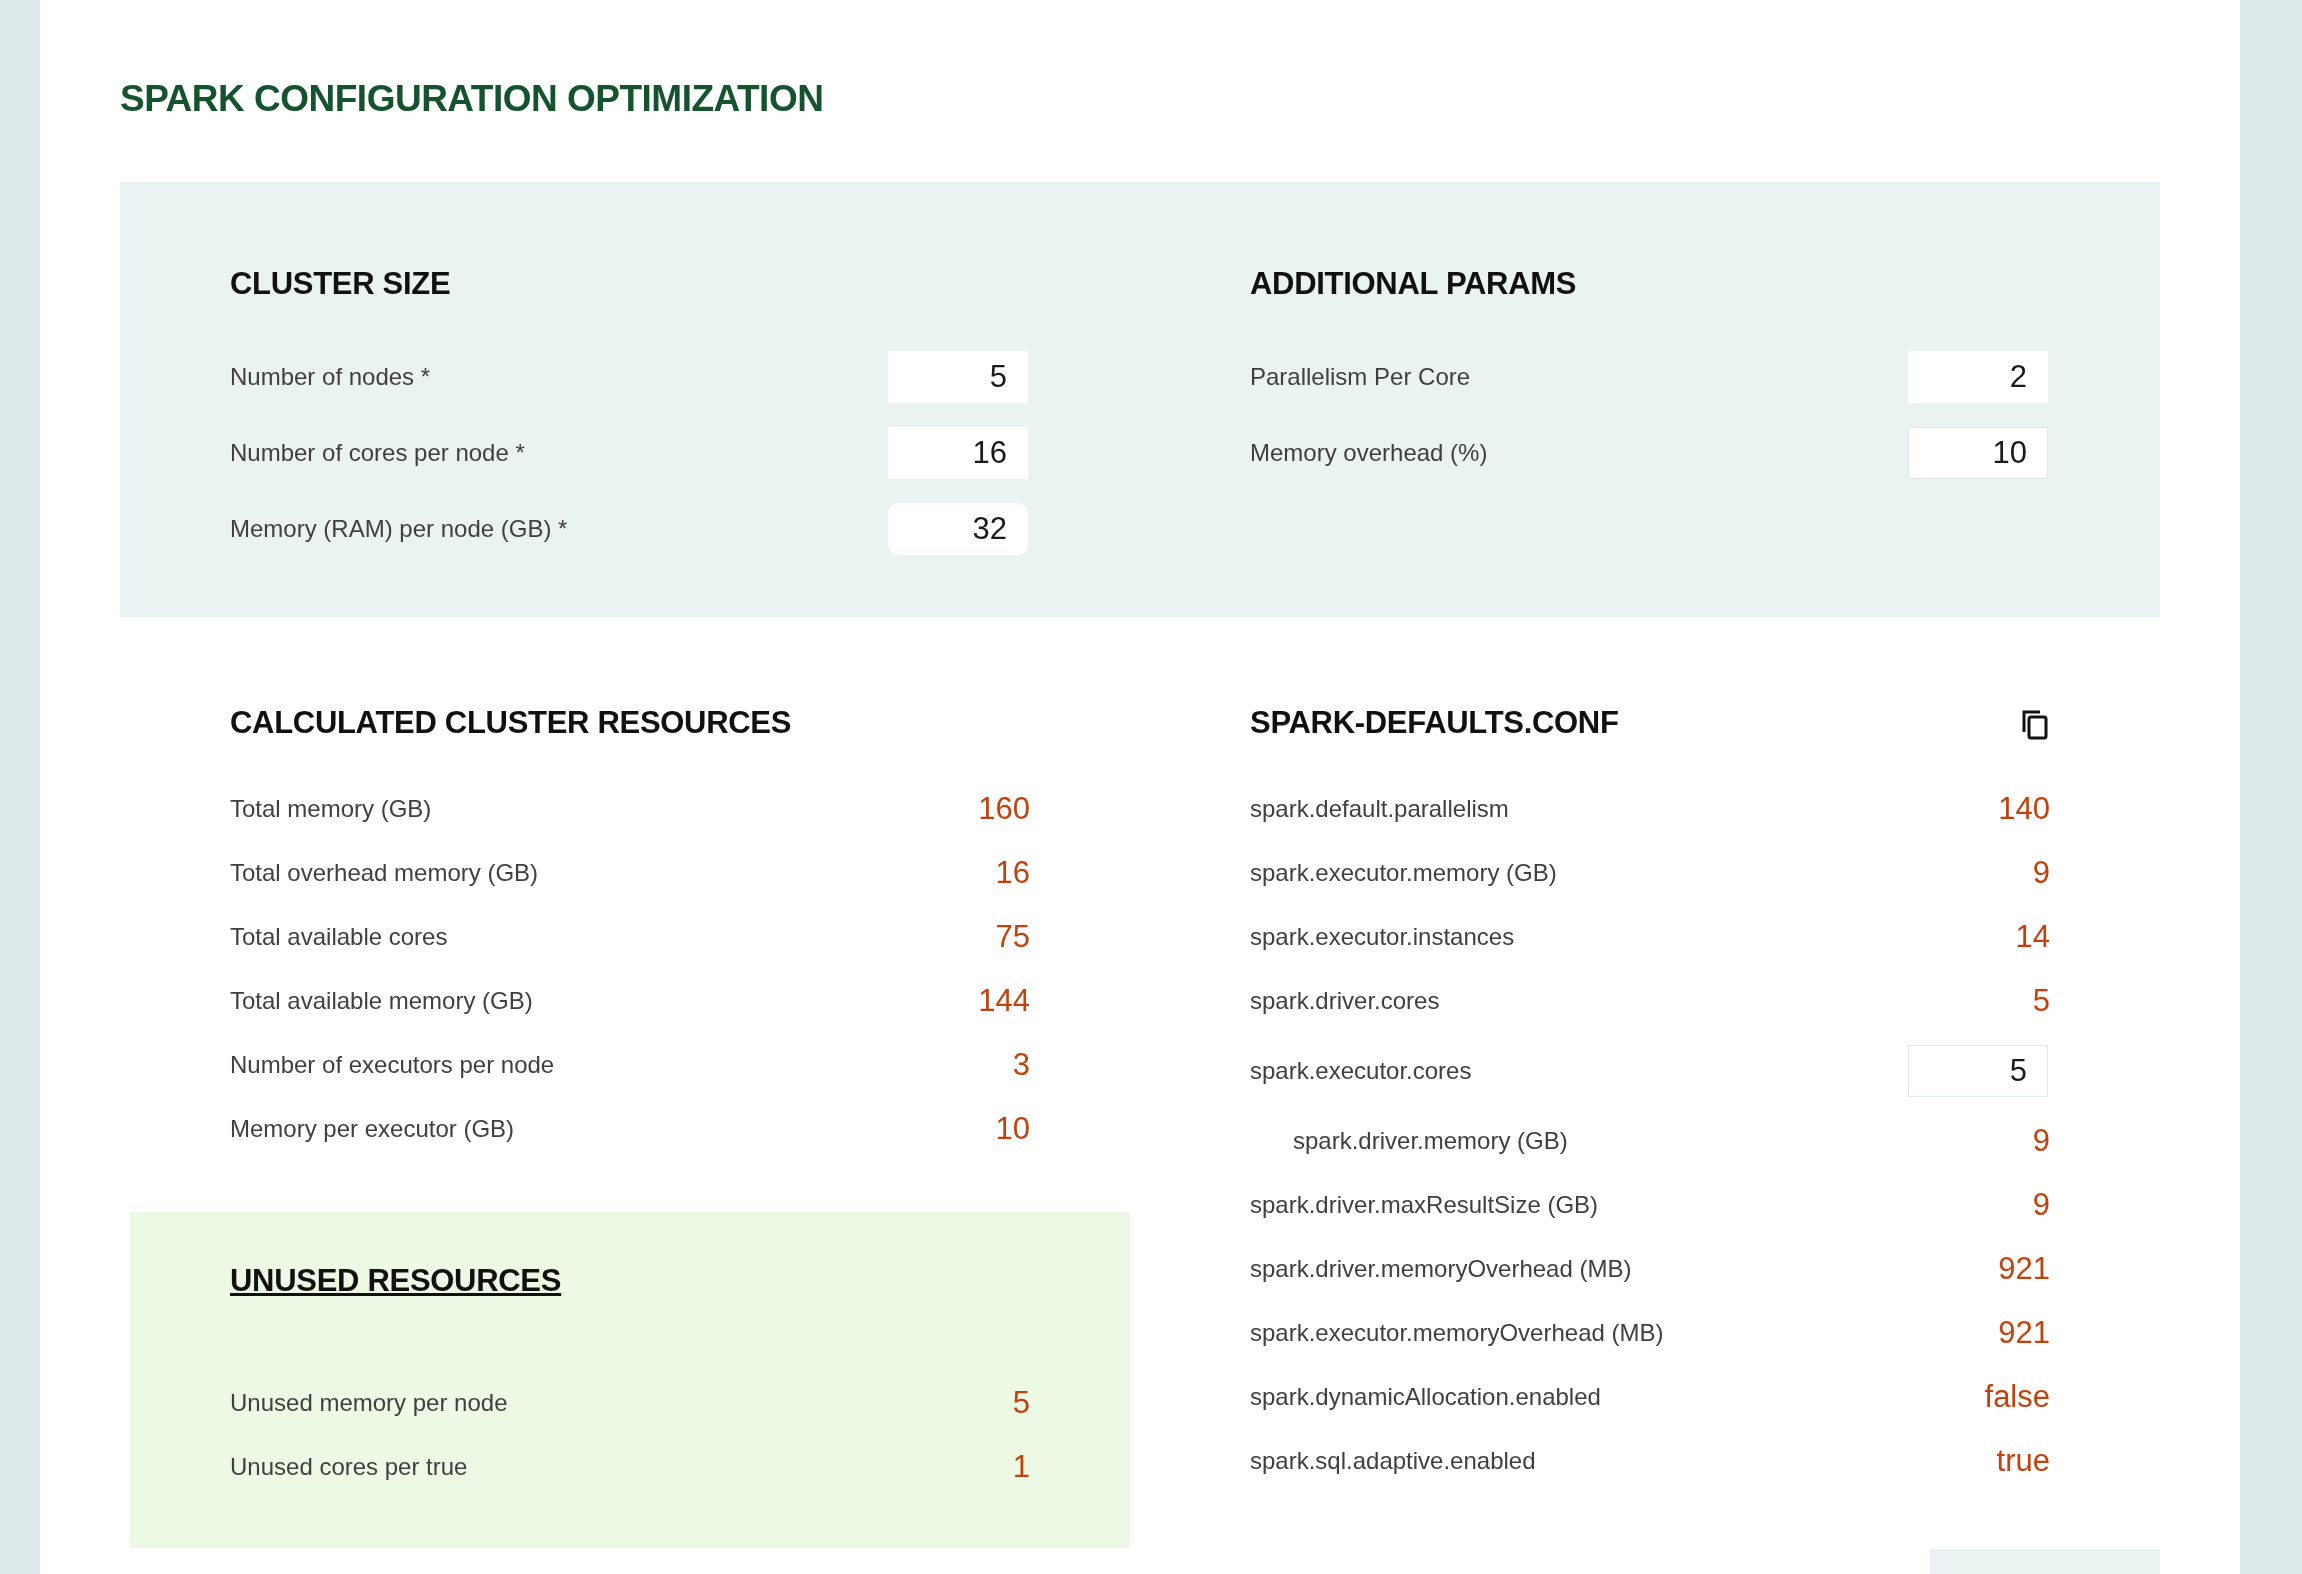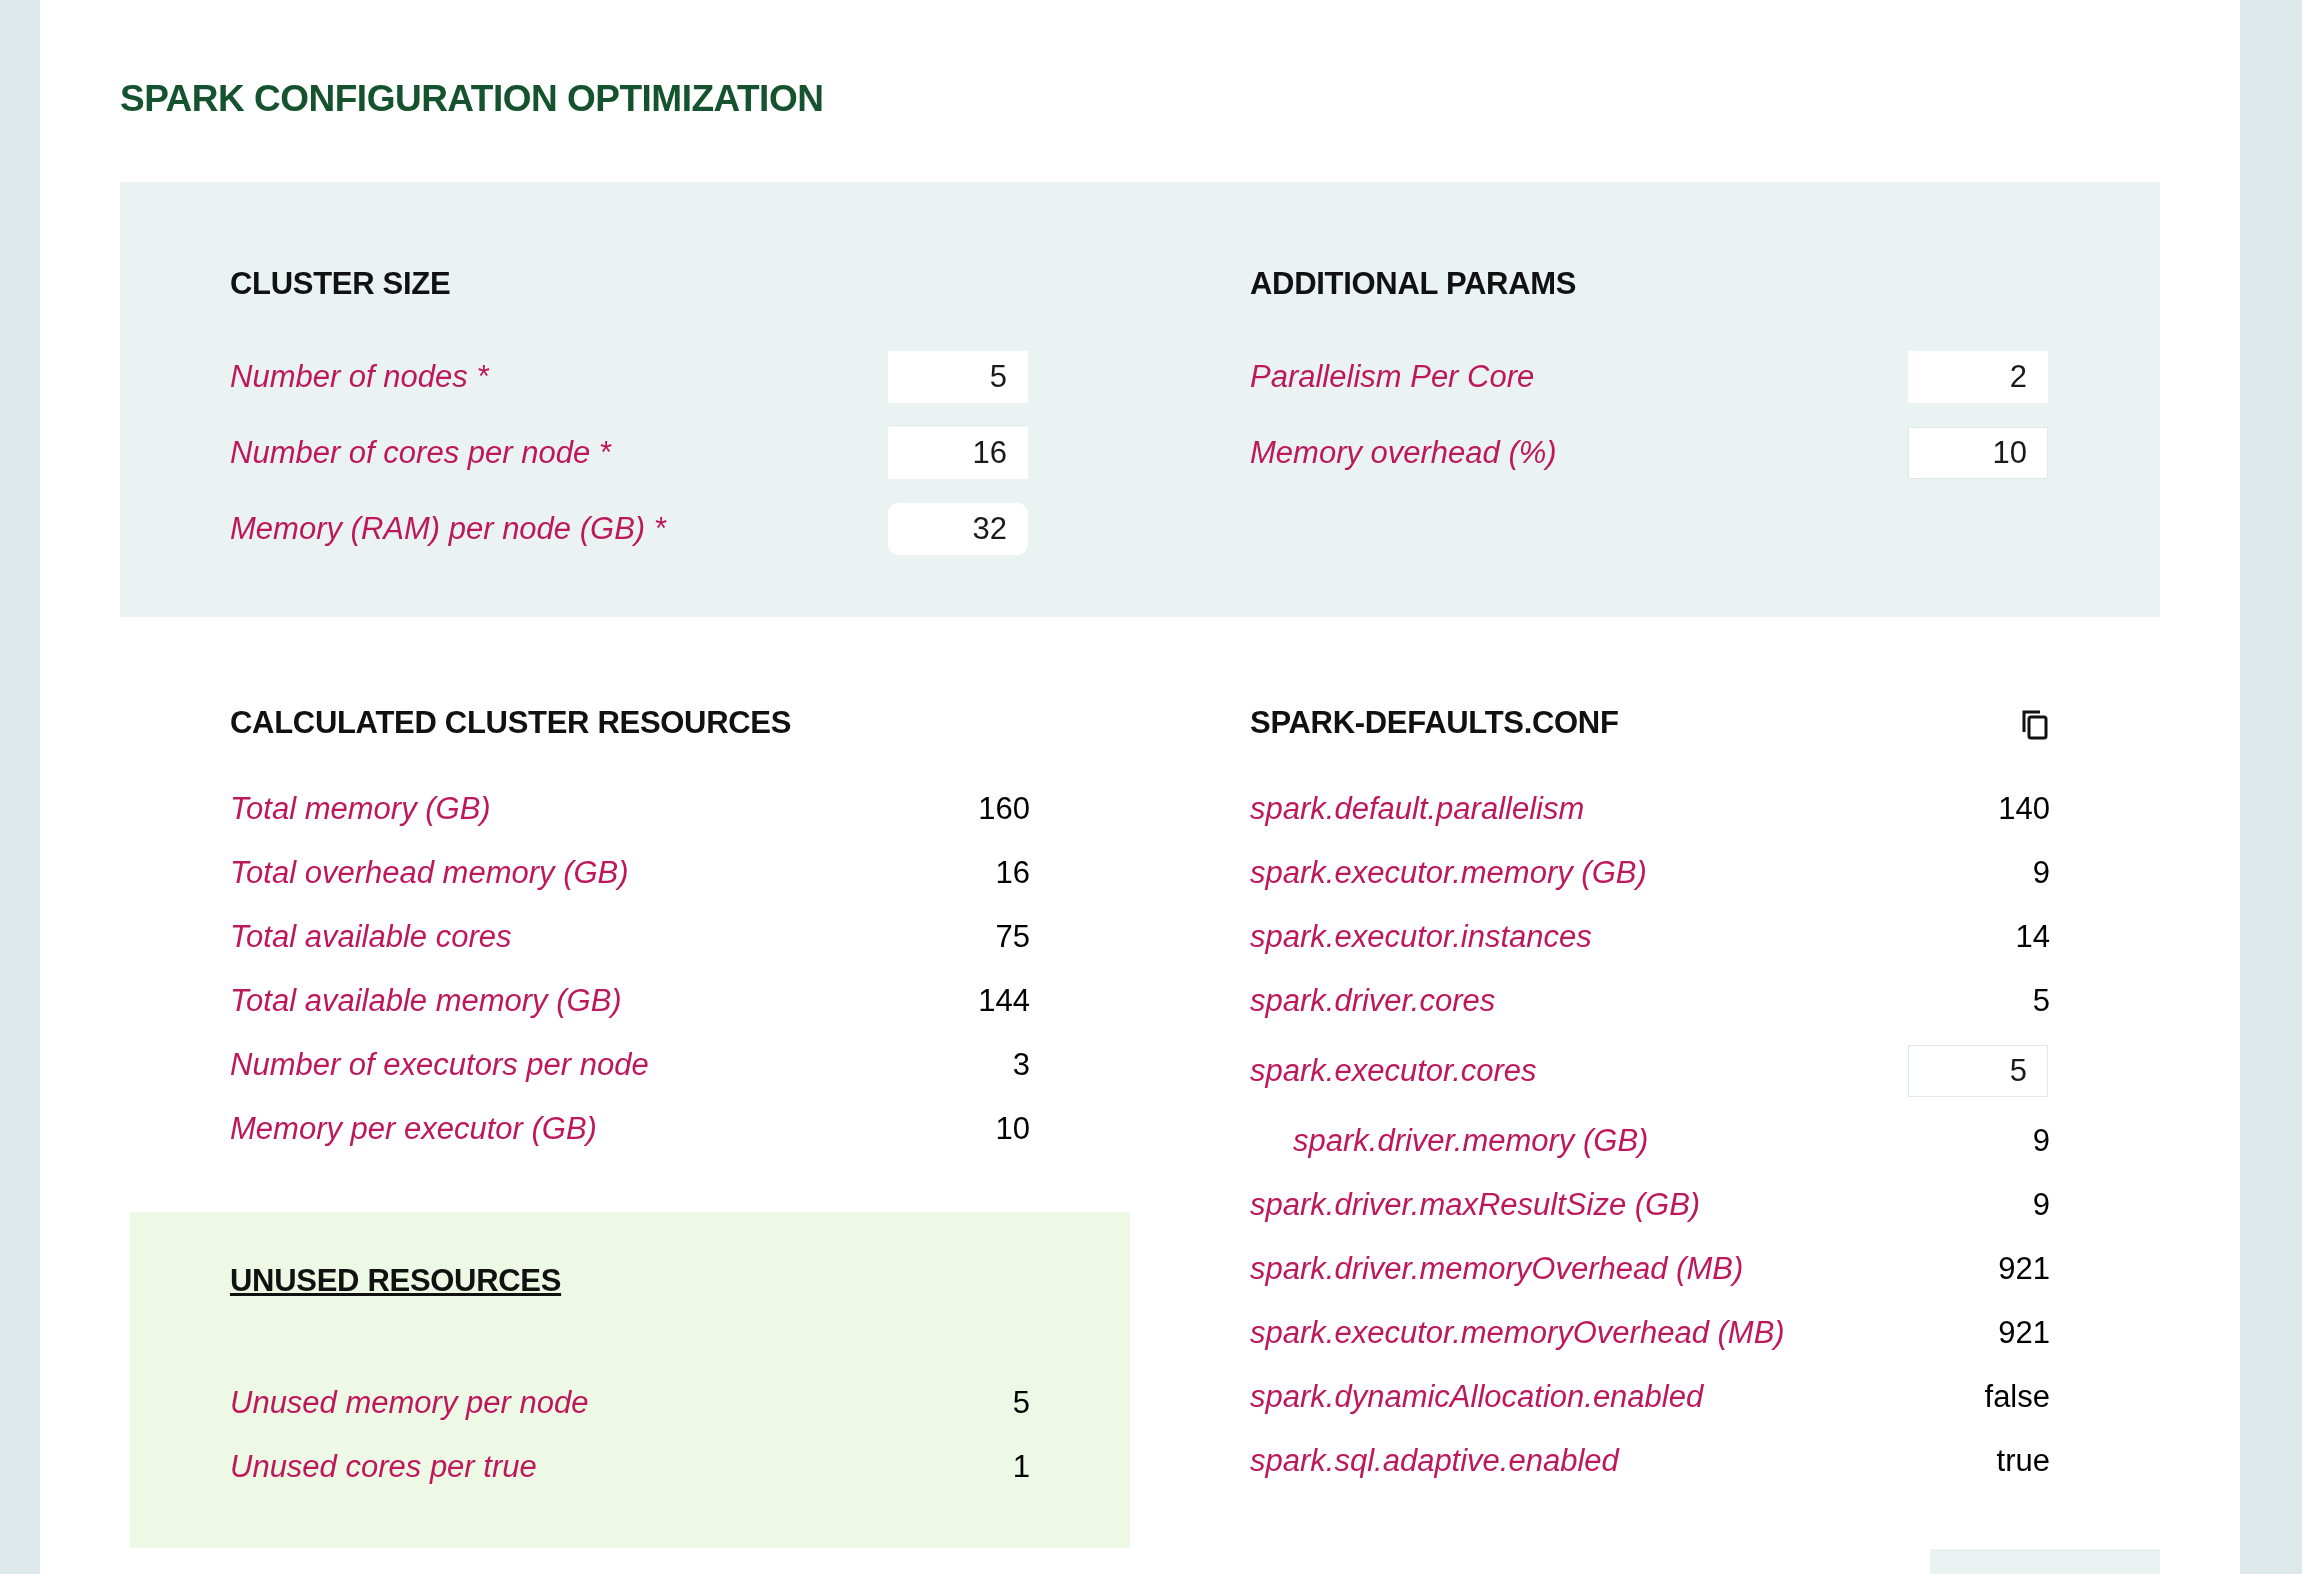--- a/index.html
+++ b/index.html
@@ -3,22 +3,22 @@
 <meta charset="utf-8">
 <style>
   * { box-sizing: border-box; margin: 0; padding: 0; }
   html, body { width: 2302px; height: 1574px; overflow: hidden; }
   body { background: #dce8e9; font-family: "Liberation Sans", "DejaVu Sans", sans-serif; color: #111; position: relative; }
   .card { position: absolute; left: 40px; top: 0; width: 2200px; height: 1574px; background: #ffffff; }
   .title { position: absolute; left: 120px; top: 78px; font-size: 37px; font-weight: 700; letter-spacing: -0.5px; color: #14532d; }
   .panel-top { position: absolute; left: 120px; top: 182px; width: 2040px; height: 435px; background: #eaf3f2; }
   .panel-green { position: absolute; left: 130px; top: 1212px; width: 1000px; height: 336px; background: #edf8e5; }
   .section-h { position: absolute; font-size: 31px; font-weight: 700; letter-spacing: -0.3px; color: #111; }
-  .row-label { position: absolute; font-size: 31px; color: #be185d; white-space: nowrap; transform: translateY(-50%); font-style: italic; }
-  .row-value { position: absolute; font-size: 31px; color: #000000; text-align: right; width: 200px; transform: translateY(-50%); }
+  .row-label { position: absolute; font-size: 24px; color: #404040; white-space: nowrap; transform: translateY(-50%); }
+  .row-value { position: absolute; font-size: 31px; color: #c2410c; text-align: right; width: 200px; transform: translateY(-50%); }
   .num-input { position: absolute; width: 140px; height: 52px; background: #ffffff; border: 1px solid transparent; font-size: 31px; font-family: "Liberation Sans", "DejaVu Sans", sans-serif; text-align: right; padding-right: 20px; color: #1a1a1a; transform: translateY(-50%); outline: none; }
   .num-input.bordered { border: 1.5px solid #dfe9e8; }
   .copy-btn { position: absolute; left: 2020px; top: 708px; width: 30px; height: 34px; cursor: pointer; }
   .calc-btn { position: absolute; left: 1930px; top: 1549px; width: 230px; height: 60px; background: #eaf3f2; border: none; font-size: 28px; font-weight: 700; letter-spacing: 2px; color: #222; padding-top: 14px; font-family: "Liberation Sans", "DejaVu Sans", sans-serif; }
 </style>
 </head>
 <body>
 
 <div class="card">
 </div>

